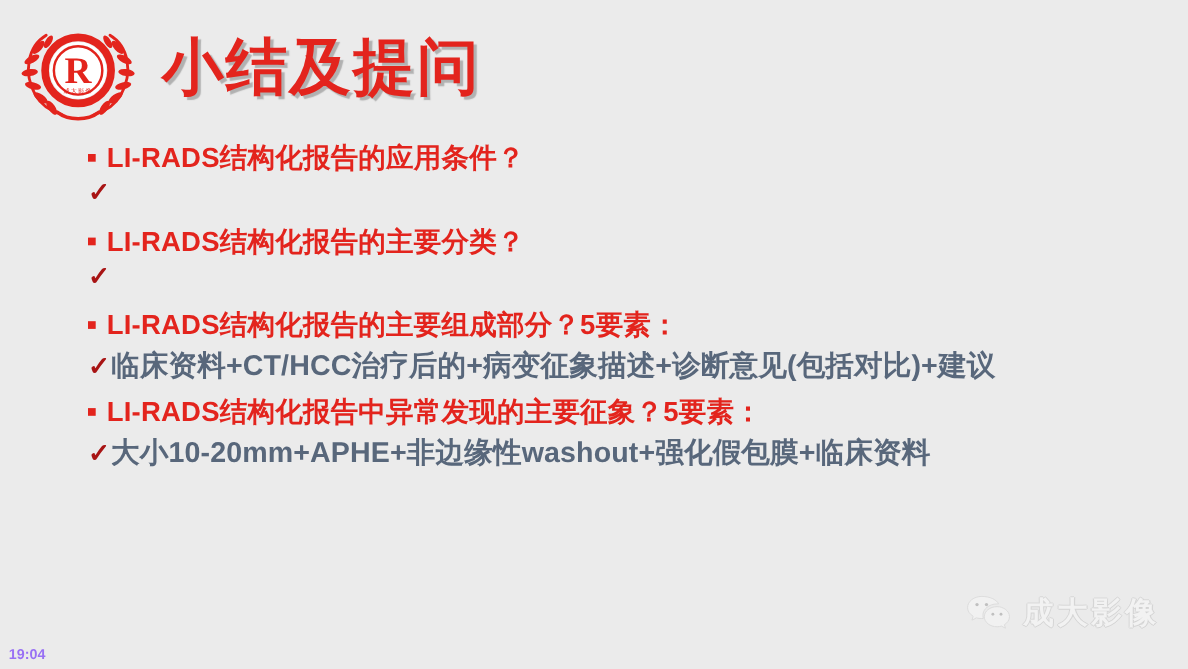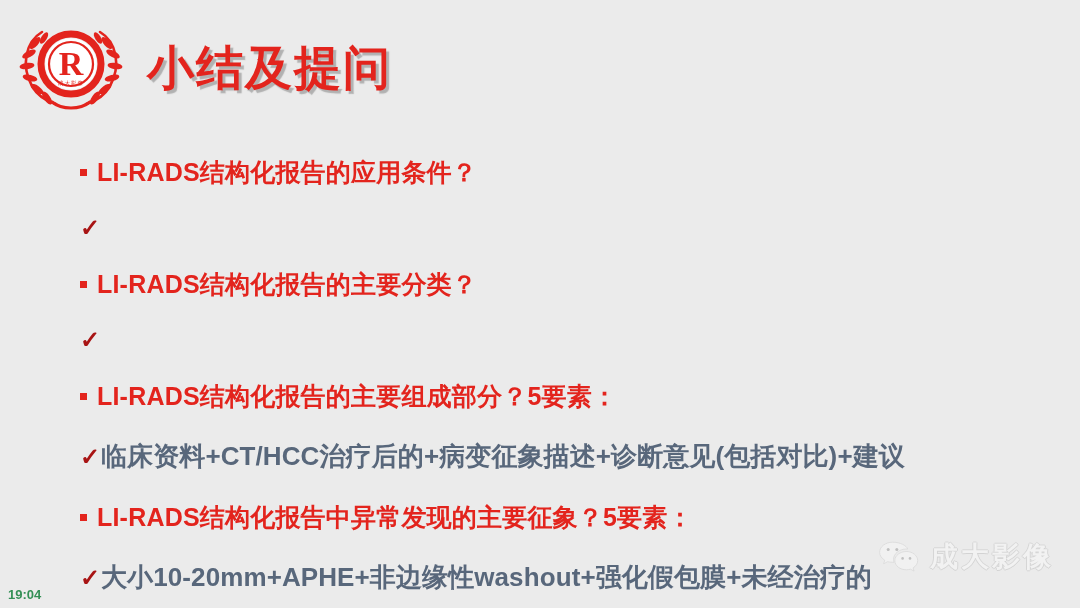--- a/index.html
+++ b/index.html
@@ -23,41 +23,40 @@
   }
   #logo {
     position:absolute;
     left:12px; top:14px;
     width:118px; height:96px;
   }
   #logo svg { display:block; width:118px; height:96px; }
 
   #slide-title {
     position:absolute;
-    left:147px; top:42px;
-    font-size:47px;
+    left:147px; top:30px;
+    font-size:56px;
     font-weight:bold;
     color:#e3241d;
     letter-spacing:2px;
     line-height:1.12;
     text-shadow:3px 3px 1px rgba(130,130,130,0.55);
     white-space:nowrap;
   }
 
   
   #content {
     position:absolute;
     left:80px; top:128px;
     width:960px;
   }
   .line {
     display:flex;
     align-items:baseline;
     white-space:nowrap;
-    margin-top:28px;
   }
 
   
   .q { margin-bottom:4px; }
   .q .marker {
     display:inline-block;
     width:17px;
     flex:0 0 17px;
     position:relative;
     top:-5px;
@@ -97,21 +96,21 @@
   
   .grp { margin-bottom:16px; }
   .grp.tight { margin-bottom:4px; }
 
   
   #timestamp {
     position:absolute;
     left:8px; bottom:6px;
     font-size:13px;
     font-weight:bold;
-    color:#15803d;
+    color:#8b5cf6;
     font-family:"Liberation Sans", sans-serif;
     opacity:0.85;
   }
   #watermark {
     position:absolute;
     right:26px; bottom:32px;
     display:flex;
     align-items:center;
     gap:10px;
     opacity:0.92;
@@ -225,21 +224,21 @@
       <div class="line q">
         <span class="marker">
             <i></i>
           </span>
         <span class="txt">LI-RADS结构化报告中异常发现的主要征象？5要素：</span>
       </div>
     </div>
     <div class="grp">
       <div class="line a">
         <span class="marker">✓</span>
-        <span class="txt">大小10-20mm+APHE+非边缘性washout+强化假包膜+未经治疗的</span>
+        <span class="txt">大小10-20mm+APHE+非边缘性washout+强化假包膜+临床资料</span>
       </div>
     </div>
 
   </div>
 
   <div id="timestamp">19:04</div>
 
   <div id="watermark">
     <svg id="wechat-icon" viewBox="0 0 42 34" xmlns="http://www.w3.org/2000/svg" aria-hidden="true">
       <g fill="#f2f2f2" stroke="#d8d8d8" stroke-width="0.8">

